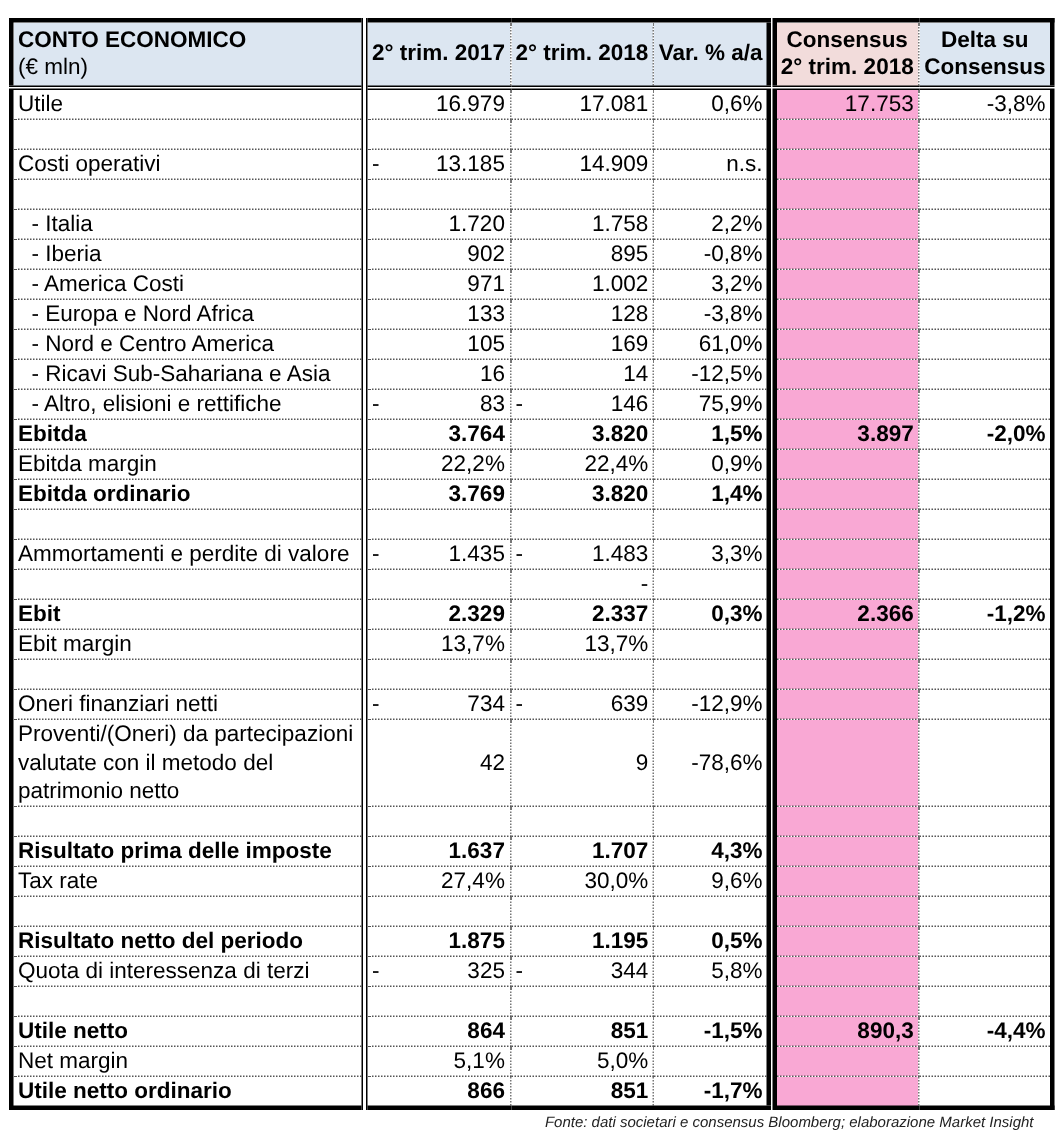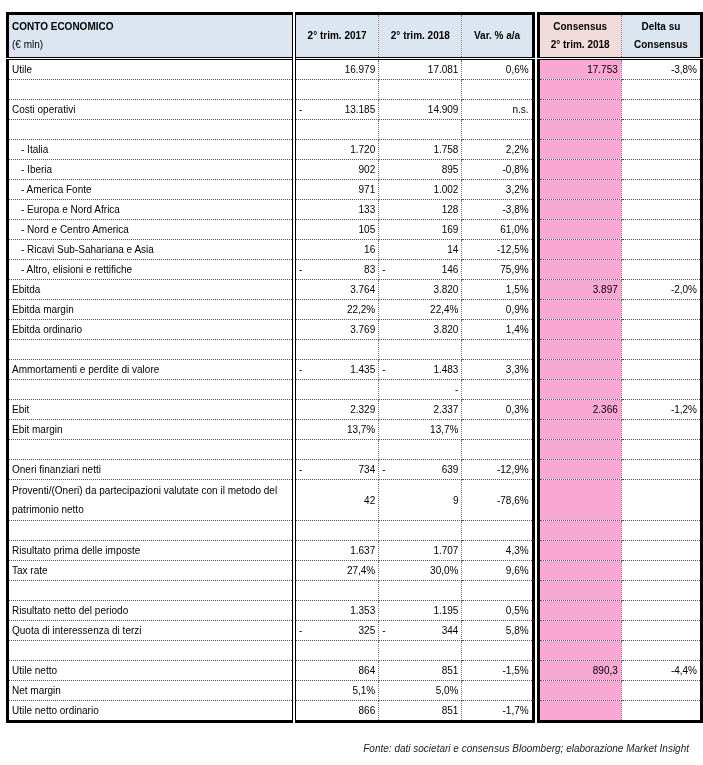--- a/index.html
+++ b/index.html
@@ -1,37 +1,37 @@
 <!DOCTYPE html>
 <html><head>
 <meta charset="utf-8">
 <style>
   html, body { margin:0; padding:0; background:#ffffff; }
   body { width:703px; height:765px; position:relative; overflow:hidden;
          font-family:"Liberation Sans", "DejaVu Sans", sans-serif; color:#000; }
   .tbl-wrap { position:absolute; left:6px; top:12px; }
-  table { border-collapse:collapse; table-layout:fixed; font-size:10px; }
+  table { border-collapse:collapse; table-layout:fixed; font-size:15px; }
   td, th { padding:0 3px; height:19px; line-height:19px; white-space:nowrap; overflow:hidden;
            border-top:1px dotted #555; border-bottom:1px dotted #555;
            border-left:1px dotted #777; border-right:1px dotted #777; }
   th { font-weight:bold; height:42px; line-height:18px; background:#dce6f1; text-align:center; vertical-align:middle;
        border-top:3px solid #000; border-bottom:3px double #000; }
   th.cons { background:#f2dcdb; }
   .c-label { width:274px; text-align:left; }
   .c-num { text-align:right; }
   .c-17 { width:77px; } .c-18 { width:77px; } .c-var { width:64px;margin-left:12px; }
   .c-gap { width:2px; padding:0; border-top:none !important; border-bottom:none !important;
            border-left:3px solid #000 !important; border-right:3px solid #000 !important; background:#fff; }
   .c-cons { width:76px; background:#f9a8d4; }
   .c-delta { width:73px; }
   .tl { border-left:3px solid #000 !important; }
   .tr { border-right:3px solid #000 !important; }
   .dbl-r { border-right:4px double #000 !important; }
   tr.last td { border-bottom:3px solid #000; }
-  tr.bold td { font-weight:normal; }
+  tr.bold td { font-weight:bold; }
   tr.ital td { }
   td.ind { padding-left:12px; }
   .neg { float:left; }
   tr.tall td { height:40px; line-height:19px; white-space:normal; }
   .footer { position:absolute; right:14px; top:743px; font-size:10px; font-style:italic; color:#222; }
 </style>
 </head>
 <body>
 
 <div class="tbl-wrap">
@@ -105,21 +105,21 @@
         <tr>
           <td class="c-label tl dbl-r ind"><span>- Iberia</span></td>
           <td class="c-num c-17"><span>902</span></td>
           <td class="c-num c-18"><span>895</span></td>
           <td class="c-num c-var"><span>-0,8%</span></td>
           <td class="c-gap"></td>
           <td class="c-num c-cons"><span></span></td>
           <td class="c-num c-delta tr"><span></span></td>
         </tr>
         <tr>
-          <td class="c-label tl dbl-r ind"><span>- America Fonte</span></td>
+          <td class="c-label tl dbl-r ind"><span>- America Costi</span></td>
           <td class="c-num c-17"><span>971</span></td>
           <td class="c-num c-18"><span>1.002</span></td>
           <td class="c-num c-var"><span>3,2%</span></td>
           <td class="c-gap"></td>
           <td class="c-num c-cons"><span></span></td>
           <td class="c-num c-delta tr"><span></span></td>
         </tr>
         <tr>
           <td class="c-label tl dbl-r ind"><span>- Europa e Nord Africa</span></td>
           <td class="c-num c-17"><span>133</span></td>
@@ -286,21 +286,21 @@
           <td class="c-label tl dbl-r"><span></span></td>
           <td class="c-num c-17"><span></span></td>
           <td class="c-num c-18"><span></span></td>
           <td class="c-num c-var"><span></span></td>
           <td class="c-gap"></td>
           <td class="c-num c-cons"><span></span></td>
           <td class="c-num c-delta tr"><span></span></td>
         </tr>
         <tr class="bold">
           <td class="c-label tl dbl-r"><span>Risultato netto del periodo</span></td>
-          <td class="c-num c-17"><span>1.353</span></td>
+          <td class="c-num c-17"><span>1.875</span></td>
           <td class="c-num c-18"><span>1.195</span></td>
           <td class="c-num c-var"><span>0,5%</span></td>
           <td class="c-gap"></td>
           <td class="c-num c-cons"><span></span></td>
           <td class="c-num c-delta tr"><span></span></td>
         </tr>
         <tr>
           <td class="c-label tl dbl-r"><span>Quota di interessenza di terzi</span></td>
           <td class="c-num c-17"><span class="neg">-</span><span>325</span></td>
           <td class="c-num c-18"><span class="neg">-</span><span>344</span></td>

